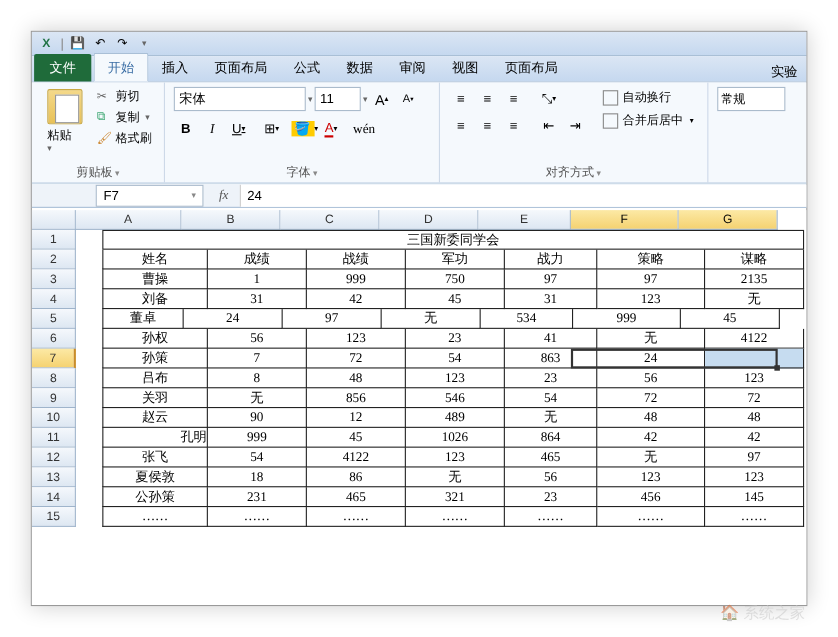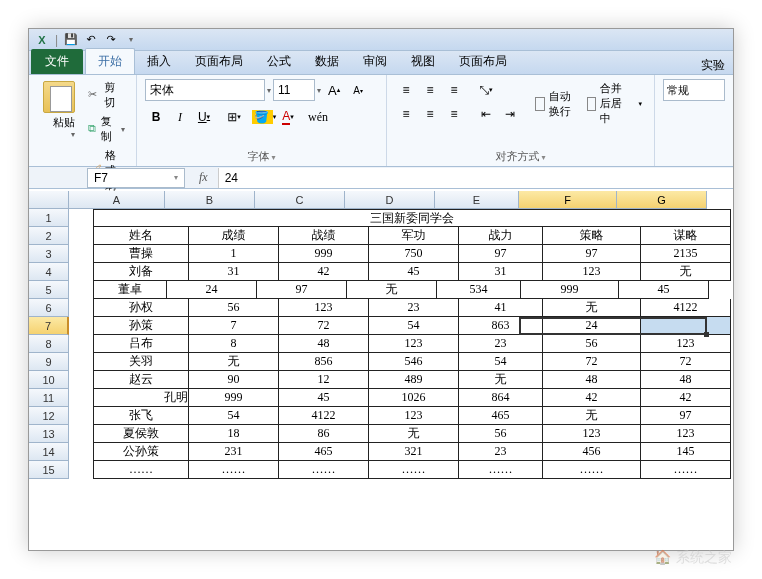--- a/index.html
+++ b/index.html
@@ -17,21 +17,21 @@
     .tab.file { background: #1f6b3a; color: #fff; border-radius: 2px 2px 0 0; margin-right: 2px; padding: 4px 14px; }
     .tab.active { background: #f5f9fd; border: 1px solid #a9bfd6; border-bottom: none; border-radius: 2px 2px 0 0; color: #3b6ea5; }
     .tab-right { margin-left: auto; padding-right: 8px; font-size: 12px; }
     
     .ribbon { height: 92px; background: #f5f9fd; border-bottom: 1px solid #a9bfd6; display: flex; }
     .ribbon-group { border-right: 1px solid #cdd9e8; padding: 4px 8px 2px 8px; display: flex; flex-direction: column; justify-content: space-between; }
     .group-content { display: flex; gap: 4px; flex: 1; align-items: flex-start; }
     .group-label { text-align: center; font-size: 11px; color: #555; padding-top: 2px; }
     .group-label::after { content: " ▾"; font-size: 8px; color: #888; }
     
-    .paste-btn { display: flex; flex-direction: column; align-items: flex-end; padding: 2px 6px; cursor: pointer; }
+    .paste-btn { display: flex; flex-direction: column; align-items: flex-start; padding: 2px 6px; cursor: pointer; }
     .paste-icon { width: 32px; height: 32px; background: linear-gradient(#f4d98a, #e8c157); border: 1px solid #c9a842; border-radius: 2px; position: relative; }
     .paste-icon::before { content: ""; position: absolute; top: 4px; left: 6px; width: 20px; height: 24px; background: #fff; border: 1px solid #999; }
     .paste-label { font-size: 11px; margin-top: 2px; }
     
     .clip-col { display: flex; flex-direction: column; gap: 2px; }
     .clip-item { display: flex; align-items: center; gap: 3px; padding: 1px 3px; font-size: 11px; cursor: pointer; }
     .clip-icn { width: 14px; height: 14px; display: inline-block; }
     .cut-icn { color: #666; }
     .copy-icn { color: #4a7; }
     .brush-icn { color: #c83; }
@@ -39,21 +39,21 @@
     .font-row { display: flex; gap: 2px; align-items: center; margin-bottom: 3px; }
     .font-select { border: 1px solid #abc; background: #fff; height: 22px; font-size: 12px; padding: 0 4px; }
     .font-name { width: 120px; }
     .font-size { width: 42px; }
     .btn-sq { width: 22px; height: 22px; border: 1px solid transparent; background: transparent; display: flex; align-items: center; justify-content: center; cursor: pointer; font-size: 12px; }
     .bold { font-weight: bold; }
     .italic { font-style: italic; font-family: serif; }
     .underline { text-decoration: underline; }
     .align-row2 { display: flex; gap: 2px; }
     
-    .wrap-col { display: flex; gap: 2px; margin-left: 6px; }
+    .wrap-col { display: flex; flex-direction: column; gap: 2px; margin-left: 6px; }
     .wrap-item { display: flex; align-items: center; gap: 4px; padding: 2px 4px; font-size: 11px; cursor: pointer; }
     .wrap-icn { width: 14px; height: 14px; border: 1px solid #888; display: inline-block; }
     .num-select { border: 1px solid #abc; background: #fff; height: 22px; width: 62px; font-size: 11px; padding: 0 3px; }
     
     .formula-bar { height: 22px; border-bottom: 1px solid #a9bfd6; display: flex; align-items: center; background: #eef3f9; }
     .name-box { width: 98px; height: 20px; border: 1px solid #abc; background: #fff; margin: 0 4px 0 58px; padding: 0 6px; font-size: 12px; display: flex; align-items: center; }
     .name-box::after { content: "▾"; margin-left: auto; font-size: 8px; color: #888; }
     .fx-btns { display: flex; gap: 2px; padding: 0 4px; }
     .fx-label { font-style: italic; font-family: serif; padding: 0 6px; color: #555; }
     .formula-input { flex: 1; padding: 0 6px; font-size: 12px; background: #fff; border-left: 1px solid #ccc; height: 20px; display: flex; align-items: center; }

